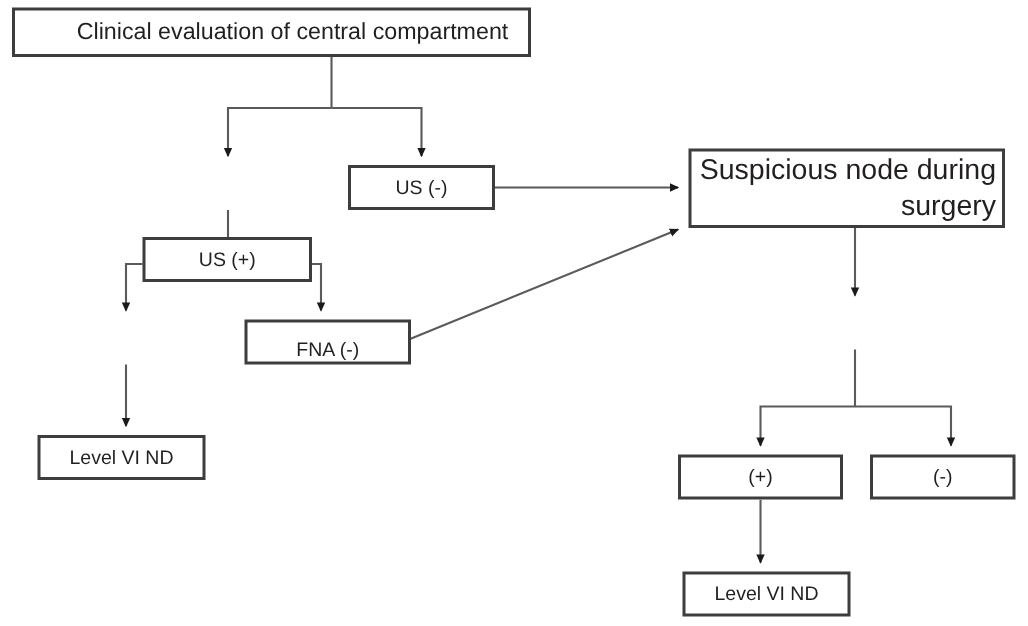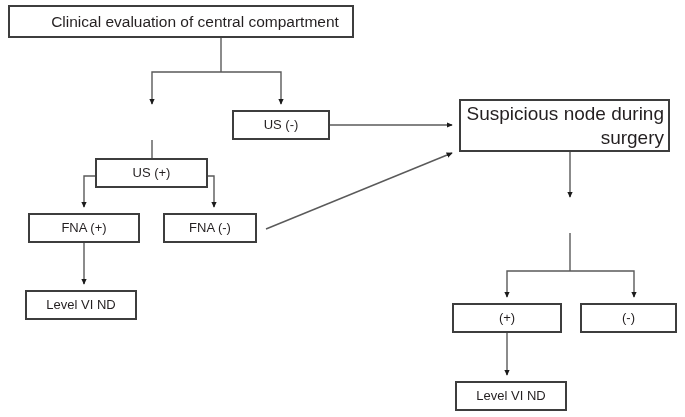--- a/index.html
+++ b/index.html
@@ -43,21 +43,21 @@
     display: block;
     width: 100%;
     padding: 0 4px;
     white-space: pre-line;
   }
   .n-root       { left: 8px;   top: 5px;   width: 346px; height: 33px; font-size: 15.5px; padding-left: 28px; }
   .n-us-pos     { left: 95px;  top: 110px; width: 113px; height: 30px; font-size: 13px; margin-top: 48px; }
   .n-us-neg     { left: 232px; top: 110px; width: 98px;  height: 30px; font-size: 13px; text-align: center; }
   .n-susp       { left: 459px; top: 99px;  width: 211px; height: 53px; font-size: 19px; text-align: right; }
   .n-fna-pos    { left: 28px;  top: 213px; width: 112px; height: 30px; font-size: 13px; }
-  .n-fna-neg    { left: 163px; top: 213px; width: 94px; height: 30px; font-size: 13px; }
+  .n-fna-neg    { left: 163px; top: 213px; width: 111px; height: 30px; font-size: 13px; align-items: flex-end; }
   .n-frozen     { left: 497px; top: 203px; width: 146px; height: 30px; font-size: 13px; }
   .n-level-left { left: 25px;  top: 290px; width: 112px; height: 30px; font-size: 13px; }
   .n-fs-pos     { left: 452px; top: 303px; width: 110px; height: 30px; font-size: 13px; }
   .n-fs-neg     { left: 580px; top: 303px; width: 97px;  height: 30px; font-size: 13px; }
   .n-level-rt   { left: 455px; top: 381px; width: 112px; height: 30px; font-size: 13px; }
 </style>
 </head>
 <body>
 
 <div id="flowchart-root">
@@ -105,23 +105,20 @@
 
   <div class="node n-us-neg">
     <span class="node-label">US (-)</span>
   </div>
 
   <div class="node n-susp">
     <span class="node-label">Suspicious node during
 surgery</span>
   </div>
 
-  <div class="node n-fna-pos">
-    <span class="node-label">FNA (+)</span>
-  </div>
 
   <div class="node n-fna-neg">
     <span class="node-label">FNA (-)</span>
   </div>
 
 
   <div class="node n-level-left">
     <span class="node-label">Level VI ND</span>
   </div>
 

